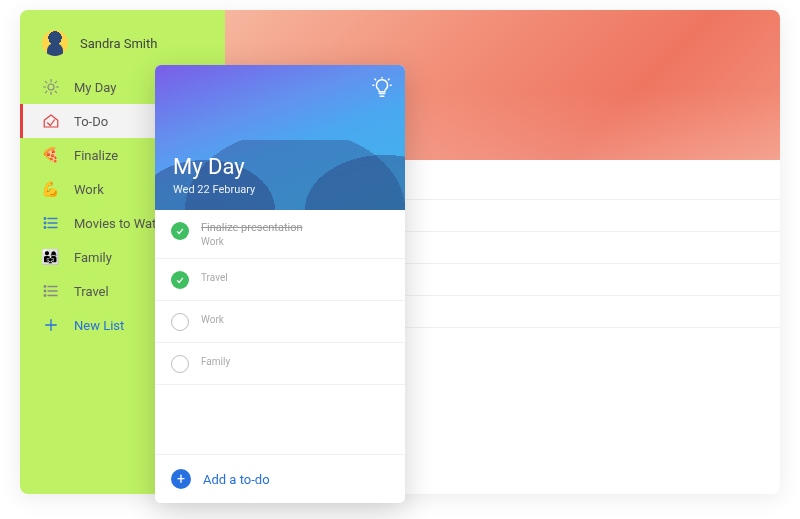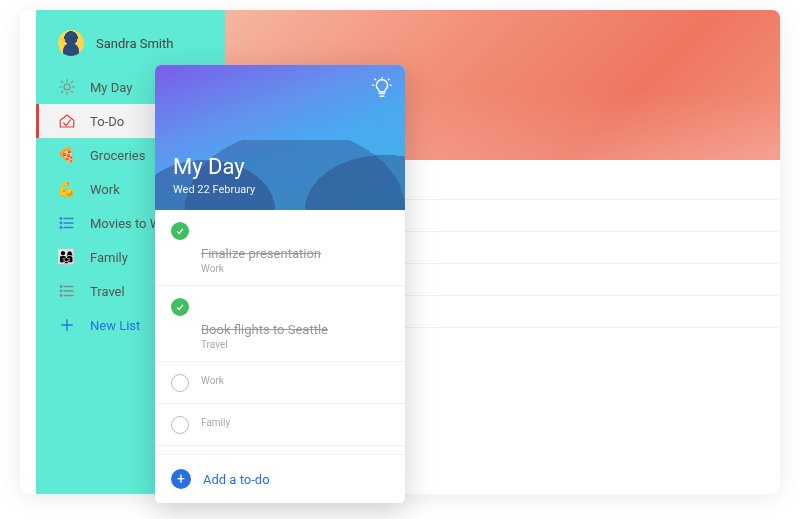--- a/index.html
+++ b/index.html
@@ -21,24 +21,24 @@
     right: 20px;
     bottom: 25px;
     border-radius: 8px;
     background: #fff;
     box-shadow: 0 4px 25px rgba(0,0,0,0.08);
     overflow: hidden;
   }
 
   .sidebar {
     position: absolute;
-    left: 16px; top: 0; bottom: 0;
+    left: 0; top: 0; bottom: 0;
     width: 205px;
     padding-top: 12px;
-    background: #5eead4;
+    background: #bef264;
   }
 
   .user-row {
     display: flex;
     align-items: center;
     gap: 12px;
     padding: 8px 22px 14px;
   }
   .avatar {
     width: 26px; height: 26px;
@@ -171,21 +171,21 @@
     width:18px; height:18px;
     border-radius:50%;
     flex-shrink:0;
     margin-top:1px;
     display:flex; align-items:center; justify-content:center;
   }
   .chk.done{ background:#3fbf61; }
   .chk.done svg{ width:10px; height:10px; stroke:#fff; stroke-width:3; fill:none; }
   .chk.open{ border:1.5px solid #bdbdbd; background:#fff;}
   .tbody{ display:flex; flex-direction:column; }
-  .ttitle{ font-size:13px; color:#555;margin-top:25px; }
+  .ttitle{ font-size:11px; color:#555; }
   .ttitle.struck{ text-decoration:line-through; color:#999; }
   .tcat{ font-size:10px; color:#aaa; margin-top:2px; }
 
   .card-add{
     border-top:1px solid #f0f0f0;
     display:flex;
     align-items:center;
     gap:12px;
     padding:14px 16px;
     color:#2770e0;
@@ -241,21 +241,21 @@
         <svg viewBox="0 0 24 24" width="18" height="18" fill="none" stroke="#e43f3f" stroke-width="1.6">
           <path d="M3 11 L12 4 L21 11 V20 H3 Z"></path>
             <polyline points="7 14 11 18 17 10" stroke="#e43f3f"></polyline>
         </svg>
       </span>
       <span>To-Do</span>
     </div>
 
     <div class="nav-item">
       <span class="ic">🍕</span>
-      <span>Groceries</span>
+      <span>Finalize</span>
     </div>
 
     <div class="nav-item">
       <span class="ic">💪</span>
       <span>Work</span>
     </div>
 
     <div class="nav-item">
       <span class="ic">
         <svg viewBox="0 0 24 24" width="18" height="18" fill="none" stroke="#3a7bd5" stroke-width="1.8" stroke-linecap="round">
@@ -344,21 +344,20 @@
       </div>
     </div>
 
     <div class="task">
       <span class="chk done">
         <svg viewBox="0 0 24 24">
             <polyline points="5 13 10 18 19 7"></polyline>
           </svg>
       </span>
       <div class="tbody">
-        <span class="ttitle struck">Book flights to Seattle</span>
         <span class="tcat">Travel</span>
       </div>
     </div>
 
     <div class="task">
       <span class="chk open"></span>
       <div class="tbody">
         <span class="tcat">Work</span>
       </div>
     </div>

